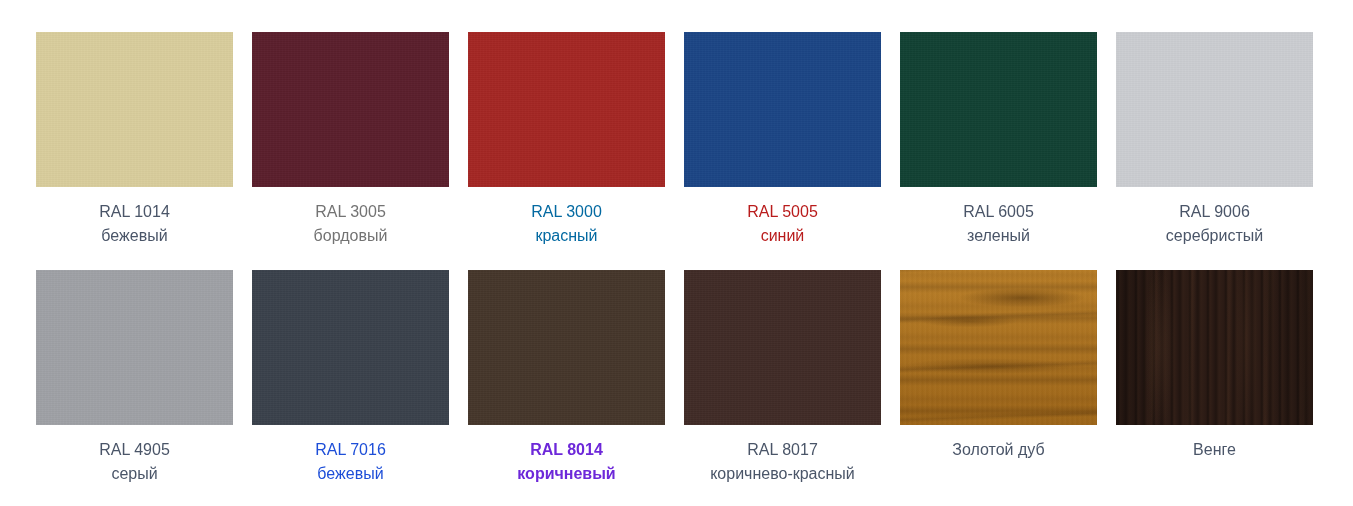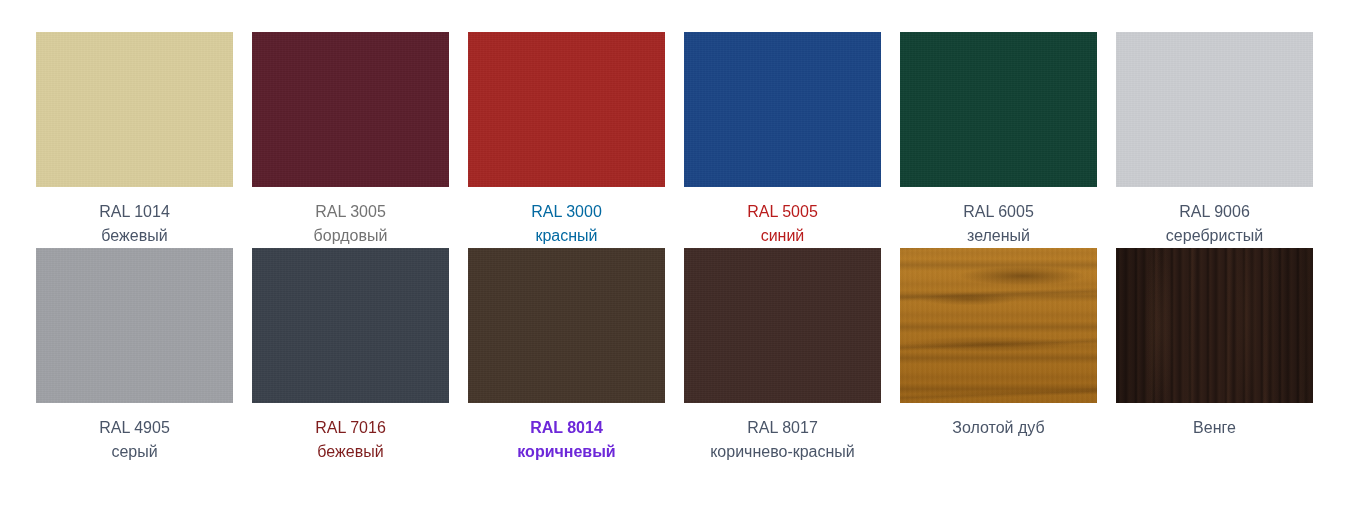--- a/index.html
+++ b/index.html
@@ -13,20 +13,21 @@
     font-family: "Liberation Sans", sans-serif;
     overflow: hidden;
   }
   .palette {
     box-sizing: border-box;
     width: 1353px;
     height: 506px;
     padding: 32px 36px 0 36px;
     display: flex;
     flex-direction: column;
+    gap: 22px;
   }
   .swatch-row {
     display: flex;
     gap: 19px;
   }
   .swatch-card {
     width: 197px;
     display: flex;
     flex-direction: column;
     align-items: center;
@@ -187,21 +188,21 @@
   <div class="swatch-row">
     <div class="swatch-card">
       <div class="swatch-chip flat" style="background-color: rgb(159, 161, 166);"></div>
       <div class="swatch-caption" style="color: rgb(74, 85, 104);">
         <span class="swatch-code">RAL 4905</span>
         <span class="swatch-name">серый</span>
       </div>
     </div>
     <div class="swatch-card">
       <div class="swatch-chip flat" style="background-color: rgb(58, 65, 75);"></div>
-      <div class="swatch-caption" style="color: #7f1d1d;">
+      <div class="swatch-caption" style="color: #1d4ed8;">
         <span class="swatch-code">RAL 7016</span>
         <span class="swatch-name">бежевый</span>
       </div>
     </div>
     <div class="swatch-card">
       <div class="swatch-chip flat" style="background-color: rgb(69, 54, 42);"></div>
       <div class="swatch-caption" style="color: #6d28d9; font-weight: bold;">
         <span class="swatch-code">RAL 8014</span>
         <span class="swatch-name">коричневый</span>
       </div>

